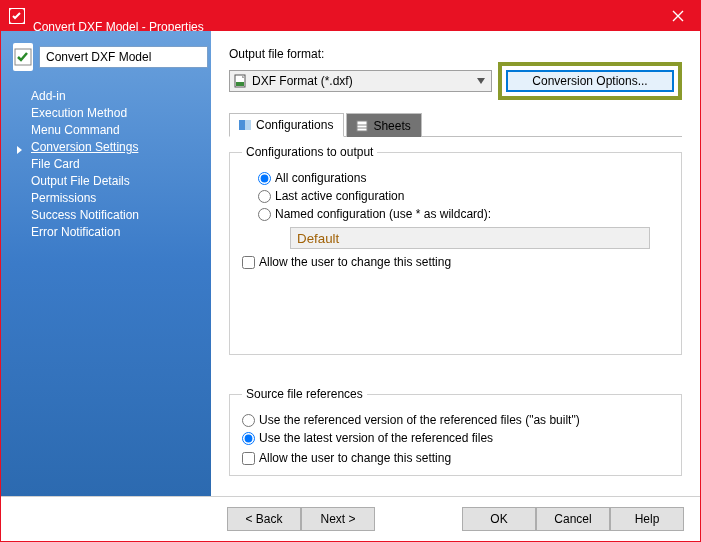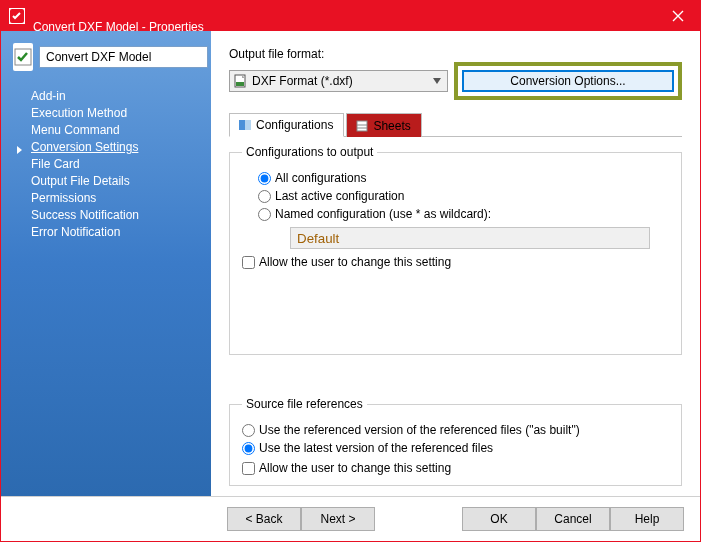--- a/index.html
+++ b/index.html
@@ -21,26 +21,26 @@
 .nav li { margin: 3px 0; cursor: pointer; color: #fff; position: relative; }
 .nav li.active { text-decoration: underline; }
 .nav li.active::before { content: ""; position: absolute; left: -14px; top: 6px; width: 0; height: 0; border-top: 4px solid transparent; border-bottom: 4px solid transparent; border-left: 5px solid #fff; }
 .content { flex: 1; padding: 16px 18px 10px 18px; display: flex; flex-direction: column; }
 .row { display: flex; align-items: center; gap: 6px; margin-bottom: 12px; }
 .format-label { margin-bottom: 1px; display: block; }
 .format-select { flex: 1; height: 22px; border: 1px solid #a0a0a0; background: #f0f0f0; display: flex; align-items: center; padding: 0 4px; gap: 4px; position: relative; }
 .format-select .dd { position: absolute; right: 2px; top: 2px; bottom: 2px; width: 16px; display: flex; align-items: center; justify-content: center; }
 .format-icon { width: 14px; height: 14px; }
 .highlight-wrap { border: 4px solid #8a9a2b; padding: 4px; }
-.conv-btn { width: 212px; height: 22px; border: 2px solid #0078d7; background: #e5f1fb; cursor: pointer; font-size: 12px; }
+.conv-btn { width: 168px; height: 22px; border: 2px solid #0078d7; background: #e5f1fb; cursor: pointer; font-size: 12px; }
 .tabs { display: flex; border-bottom: 1px solid #bfbfbf; margin-bottom: 8px; }
-.tab { padding: 4px 10px 4px 8px; border: 1px solid #bfbfbf; border-bottom: none; background: #b91c1c; display: flex; align-items: center; gap: 4px; cursor: pointer; position: relative; top: 1px; margin-right: 2px; }
+.tab { padding: 4px 10px 4px 8px; border: 1px solid #bfbfbf; border-bottom: none; background: #737373; display: flex; align-items: center; gap: 4px; cursor: pointer; position: relative; top: 1px; margin-right: 2px; }
 .tab.active { background: #fff; border-bottom: 1px solid #fff; }
 .tab-icon { width: 14px; height: 14px; }
-.fieldset { border: 1px solid #d0d0d0; padding: 8px 12px 10px 12px; }
+.fieldset { border: 1px solid #d0d0d0; padding: 8px 12px 10px 12px; margin-bottom: 10px; }
 .fieldset-legend { font-size: 12px; padding: 0 4px; }
 .radio-row { display: flex; align-items: center; gap: 4px; margin: 4px 0; }
 .radio-row input[type=radio] { margin: 0; }
 .named-input { width: 360px; height: 22px; border: 1px solid #c5c5c5; background: #f0f0f0; color: #a16207; padding: 2px 6px; margin-left: 32px; margin-top: 2px; }
 .check-row { display: flex; align-items: center; gap: 4px; margin-top: 6px; }
 .spacer { flex: 1; }
 .footer { border-top: 1px solid #d0d0d0; padding: 10px 16px; display: flex; align-items: center; }
 .footer .gap { flex: 1; }
 .btn { min-width: 74px; height: 24px; border: 1px solid #adadad; background: #e1e1e1; cursor: pointer; font-size: 12px; padding: 0 10px; }
 </style>

